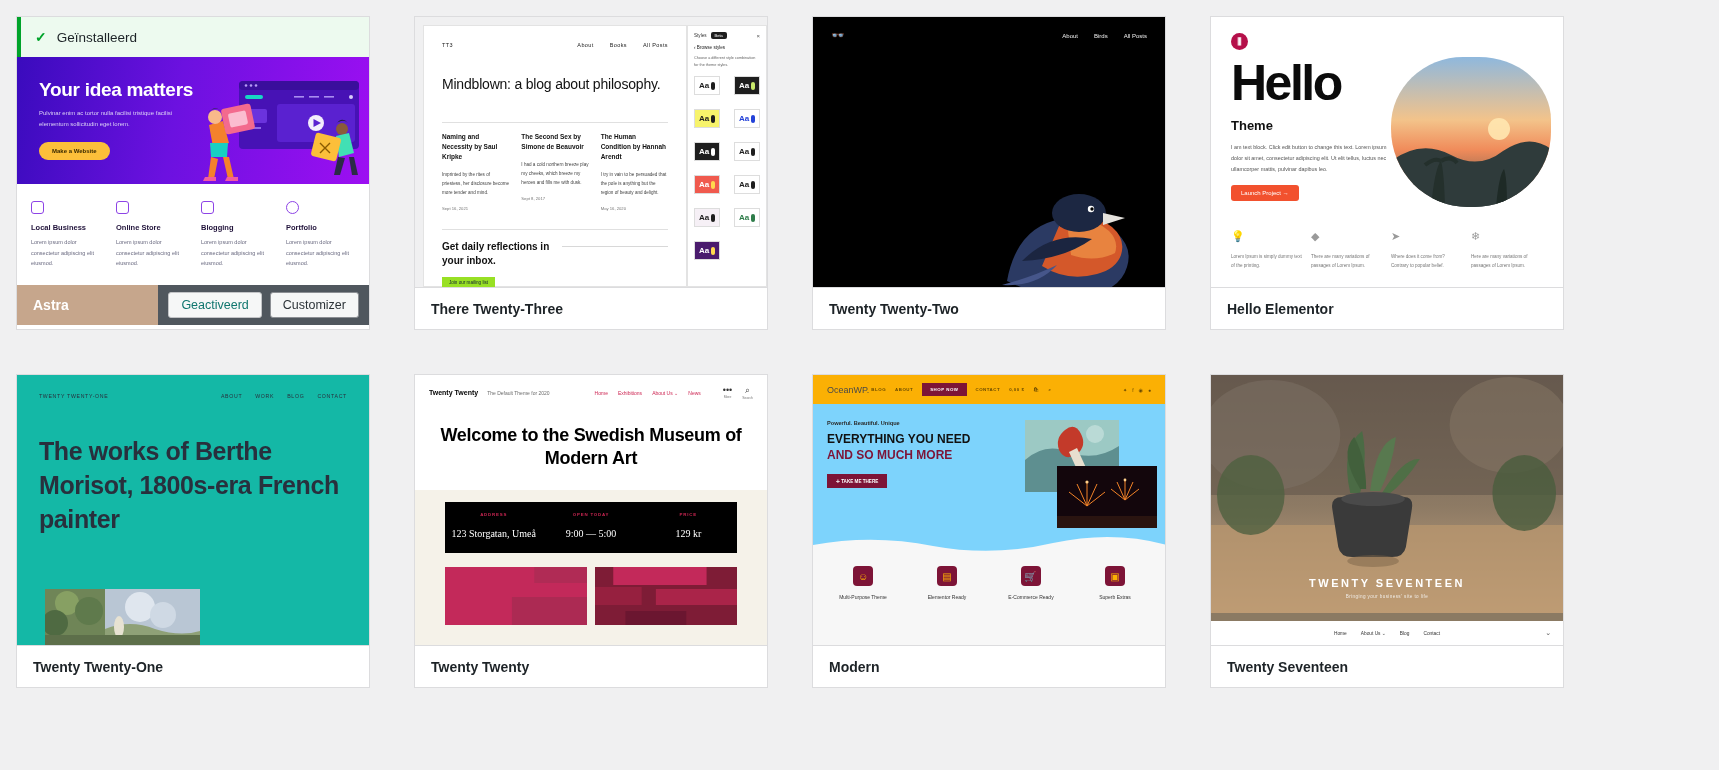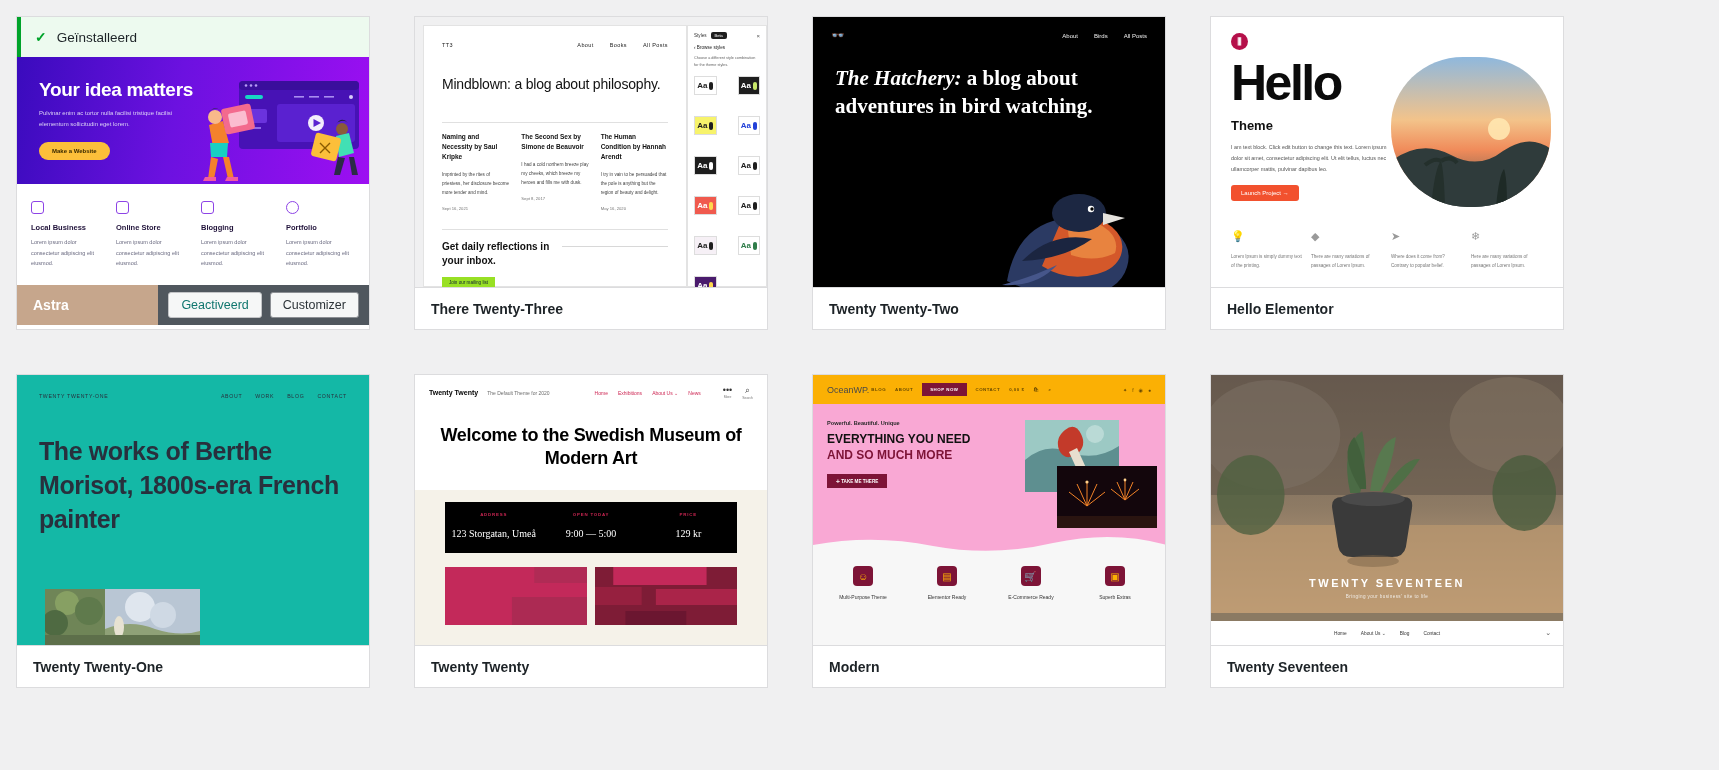--- a/index.html
+++ b/index.html
@@ -43,21 +43,21 @@
   .tt3-cta { margin-top:18px; border-top:1px solid #e0e0e0; padding-top:10px; display:flex; gap:10px; align-items:flex-start; }
   .tt3-cta h3 { font-size:10px; line-height:1.35; color:#111; width:110px; }
   .tt3-cta .ln { flex:1; border-top:1px solid #d8d8d8; margin-top:6px; }
   .tt3-join { background:#98e024; font-size:4.6px; color:#123; padding:3px 7px; display:inline-block; margin-top:10px; }
   .tt3-side { width:80px; background:#fff; border:1px solid #e3e3e3; border-left:1px solid #e3e3e3; padding:6px; }
   .tt3-side-top { display:flex; align-items:center; gap:4px; font-size:4.6px; color:#333; margin-bottom:6px; }
   .tt3-chip { background:#1e1e1e; color:#fff; font-size:4px; padding:1px 4px; border-radius:2px; }
   .tt3-x { margin-left:auto; font-size:6px; color:#555; }
   .tt3-back { font-size:4.6px; color:#222; margin-bottom:5px; }
   .tt3-desc { font-size:3.8px; color:#666; line-height:1.9; margin-bottom:7px; }
-  .tt3-sw { display:grid; grid-template-columns:1fr 1fr; gap:21px; }
+  .tt3-sw { display:grid; grid-template-columns:1fr 1fr; gap:14px; }
   .sw { height:19px; border:1px solid #ddd; display:flex; align-items:center; justify-content:center; gap:2px; font-size:8px; font-weight:600; }
   .sw i { width:4px; height:8px; border-radius:2px; display:inline-block; }
 
   
   .tt2 { width:100%; height:100%; background:#000; position:relative; overflow:hidden; }
   .tt2-top { display:flex; justify-content:space-between; align-items:center; padding:12px 18px; }
   .tt2-logo { color:#fff; font-size:11px; letter-spacing:-1px; }
   .tt2-nav { display:flex; gap:16px; font-size:6px; color:#eee; }
   .tt2 h2 { color:#fff; font-size:21px; line-height:1.35; padding:10px 22px 0; font-family:"Liberation Serif", serif; }
   .tt2 h2 em { font-style:italic; }
@@ -98,21 +98,21 @@
   .tt20-strip .c span { font-size:10px; color:#fff; font-family:"Liberation Serif", serif; }
   .tt20-blocks { margin:14px 30px 0; display:grid; grid-template-columns:1fr 1fr; gap:8px; height:58px; }
 
   
   .ocean { width:100%; height:100%; background:#f7f7f7; }
   .ocean-top { background:#fbb004; display:flex; align-items:center; padding:8px 14px; gap:2px; }
   .ocean-top .lg { font-size:9px; color:#4a4a4a; font-weight:500; }
   .ocean-top .mn { display:flex; align-items:center; gap:9px; font-size:4.4px; color:#6a4a00; font-weight:700; letter-spacing:.5px; }
   .ocean-shop { background:#7d1437; color:#fff; font-size:4.4px; font-weight:700; padding:4px 8px; }
   .ocean-social { margin-left:auto; display:flex; gap:5px; font-size:5px; color:#6a4a00; }
-  .ocean-hero { background:#f9a8d4; padding:16px 14px 0; position:relative; height:150px; }
+  .ocean-hero { background:#7dd3fc; padding:16px 14px 0; position:relative; height:150px; }
   .ocean-hero .k { font-size:5.6px; color:#2a2a2a; font-weight:700; margin-bottom:5px; }
   .ocean-hero h2 { font-size:12px; font-weight:800; color:#111; line-height:1.35; }
   .ocean-hero h2 .o { color:#7d1437; }
   .ocean-take { background:#7d1437; color:#fff; font-size:4.6px; font-weight:700; padding:4.5px 9px; display:inline-block; margin-top:11px; }
   .ocean-ph1 { position:absolute; right:46px; top:16px; width:94px; height:72px; overflow:hidden; }
   .ocean-ph2 { position:absolute; right:8px; top:62px; width:100px; height:62px; overflow:hidden; }
   .ocean-wave { position:absolute; left:0; right:0; bottom:0; height:18px; }
   .ocean-feats { display:grid; grid-template-columns:repeat(4,1fr); padding:12px 8px; text-align:center; background:#f7f7f7; }
   .ocean-feats .fi { width:20px; height:20px; border-radius:4px; background:#7d1437; color:#fbb004; margin:0 auto 8px; display:flex; align-items:center; justify-content:center; font-size:10px; }
   .ocean-feats p { font-size:5px; color:#333; }
@@ -315,21 +315,20 @@
     <div class="card-screen">
       <div class="tt2">
         <div class="tt2-top">
           <span class="tt2-logo">👓</span>
           <span class="tt2-nav">
             <span>About</span>
             <span>Birds</span>
             <span>All Posts</span>
           </span>
         </div>
-        <h2><em>The Hatchery:</em><span> a blog about adventures in bird watching.</span></h2>
         <svg class="tt2-bird" viewBox="0 0 190 130">
           <path d="M40 120 q10 -55 55 -62 q35 -6 55 14 q16 15 10 34 q-6 20 -30 26 q-45 10 -90 -12z" fill="#2b3a63"></path>
           <path d="M95 58 q28 -10 50 8 q14 12 9 28 q-5 14 -24 19 q-30 8 -55 -8z" fill="#d4582a"></path>
           <path d="M100 62 q24 -8 42 8 q10 10 6 22 q-20 10 -44 2z" fill="#e8833f"></path>
           <ellipse cx="112" cy="52" rx="27" ry="19" fill="#1c2742"></ellipse>
           <circle cx="124" cy="48" r="3.2" fill="#fff"></circle>
             <circle cx="125" cy="48" r="1.7" fill="#000"></circle>
           <path d="M136 52 l22 5 -22 7z" fill="#e4e2dd"></path>
           <path d="M55 100 q30 -30 70 -22 q-28 20 -70 22z" fill="#1b2540"></path>
           <path d="M35 124 q30 -8 55 -20 q-20 22 -55 20z" fill="#46568a"></path>

